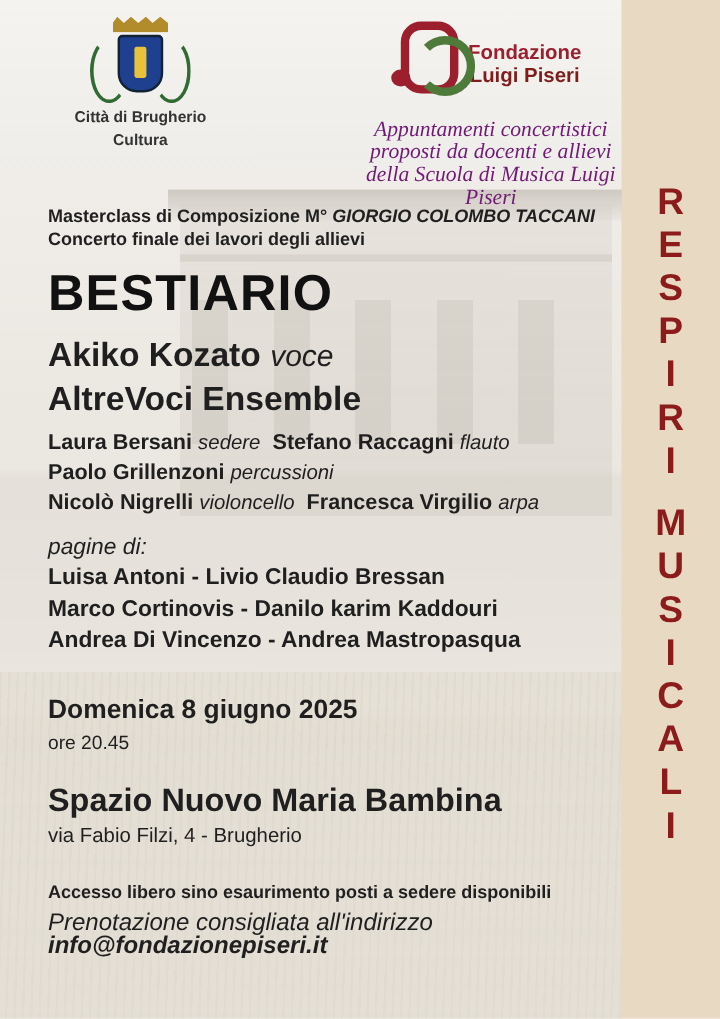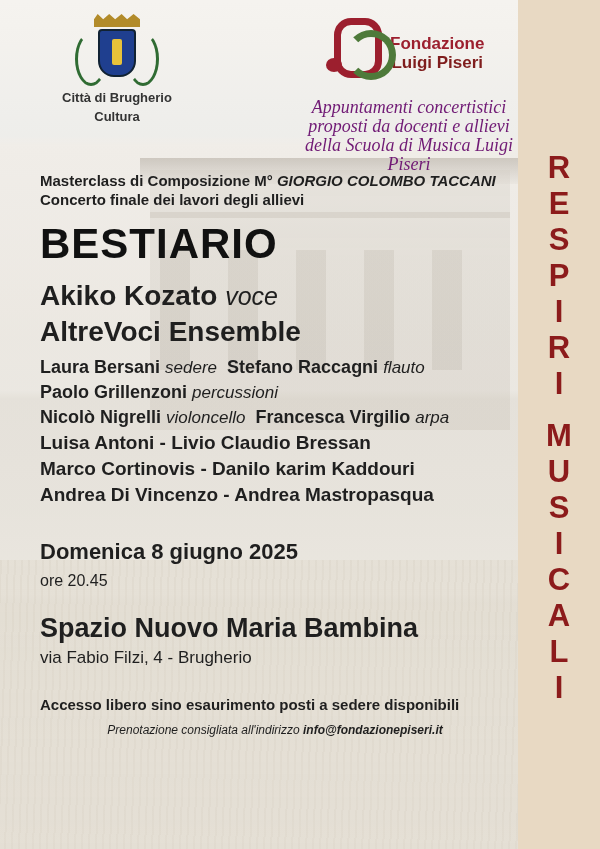--- a/index.html
+++ b/index.html
@@ -147,21 +147,21 @@
     font-style:italic;font-size:19px;margin-top:14px;line-height:24px;
   }
   .composers{margin-top:0;}
   .composers div{font-weight:bold;font-size:19px;line-height:26px;}
 
   .date{font-weight:bold;font-size:22px;margin-top:30px;line-height:27px;}
   .time{font-size:16px;line-height:22px;margin-top:5px;}
   .venue{font-weight:bold;font-size:27px;margin-top:20px;line-height:32px;}
   .address{font-size:17px;line-height:23px;margin-top:2px;}
   .access{font-weight:bold;font-size:15px;margin-top:26px;line-height:20px;}
-  .booking{font-size:12px;font-style:normal;margin-top:6px;line-height:19px;text-align:center;}
+  .booking{font-size:20px;font-style:normal;margin-top:6px;line-height:19px;}
   .booking em{font-style:italic;font-weight:bold;}
   .booking .pre{font-style:italic;}
 </style>
 </head>
 <body>
 
 <div class="poster">
 
   <div class="bg-photo">
     <div class="bg-roofline"></div>
@@ -220,20 +220,21 @@
           <span class="role">percussioni</span>
         </div>
         <div>
           <span>Nicolò Nigrelli</span>
           <span class="role">violoncello</span>&nbsp;
           <span>Francesca Virgilio</span>
           <span class="role">arpa</span>
         </div>
       </div>
 
+      <div class="pagine">pagine di:</div>
 
       <div class="composers">
         <div>Luisa Antoni - Livio Claudio Bressan</div>
         <div>Marco Cortinovis - Danilo karim Kaddouri</div>
         <div>Andrea Di Vincenzo - Andrea Mastropasqua</div>
       </div>
 
       <div class="date">Domenica 8 giugno 2025</div>
       <div class="time">ore 20.45</div>
 

